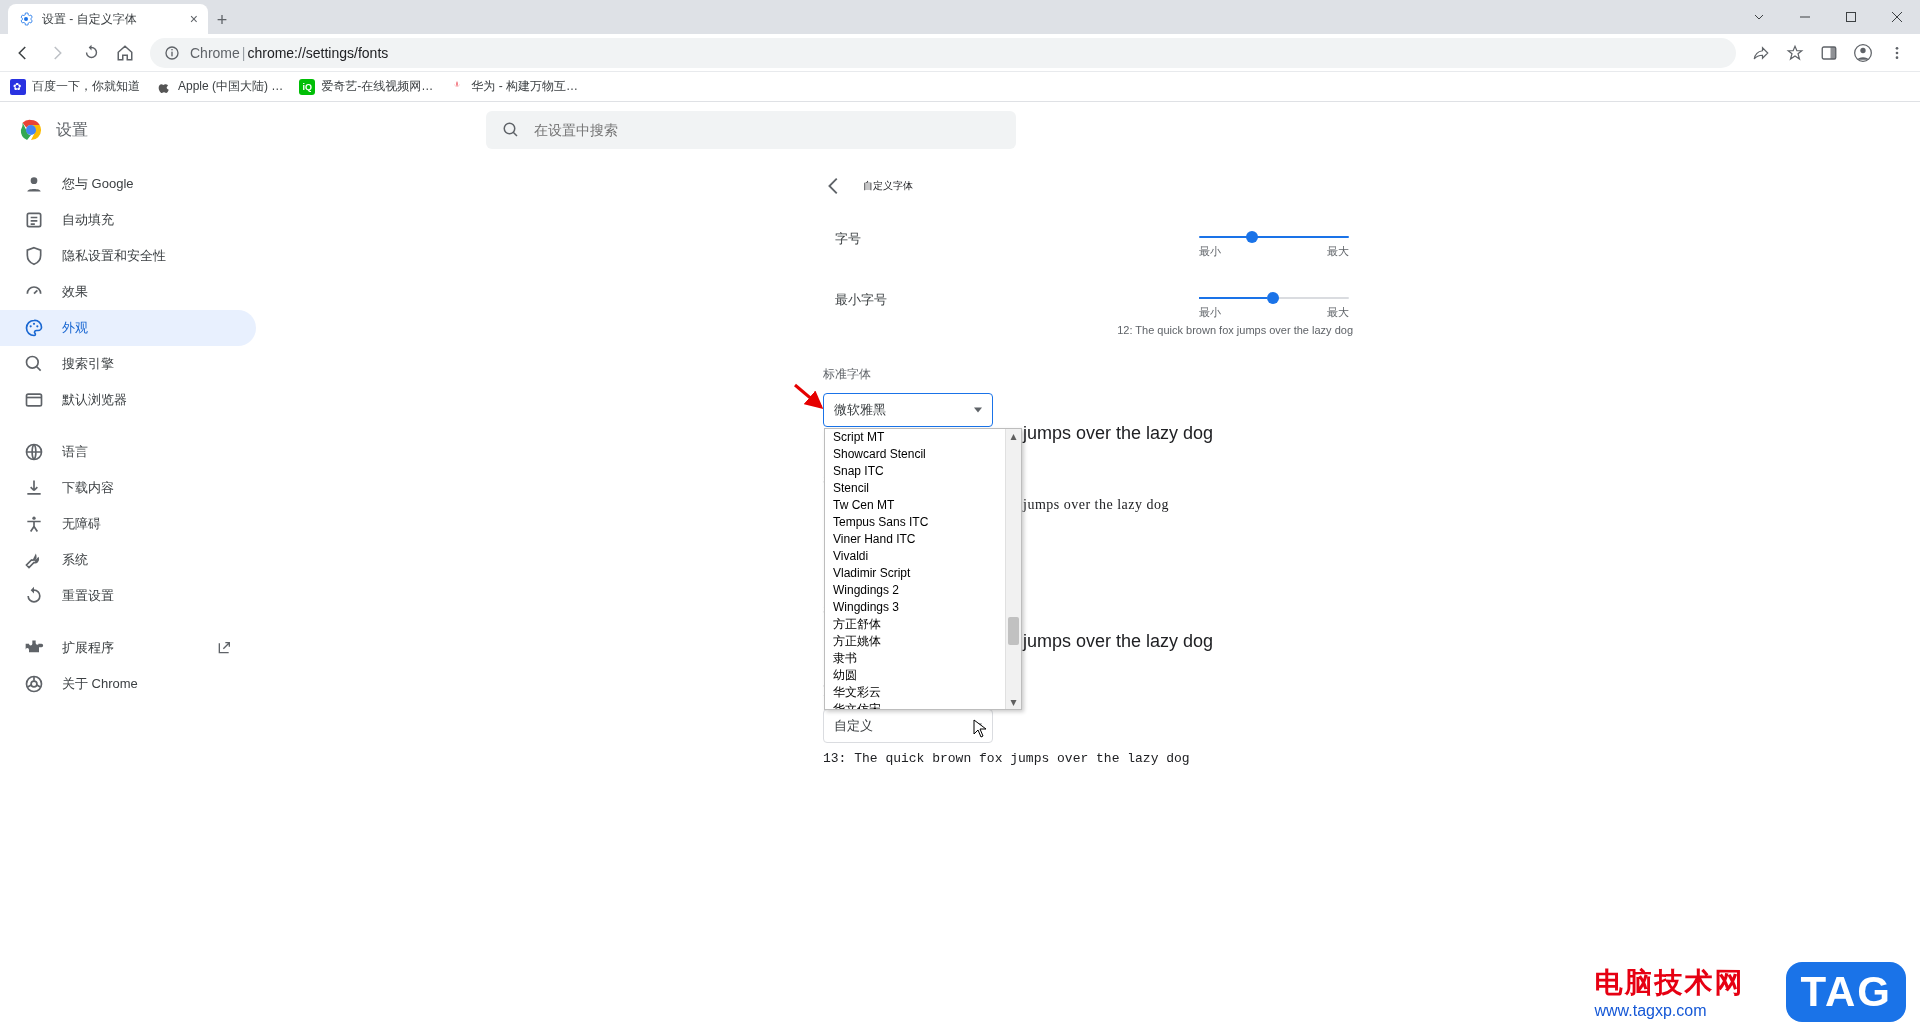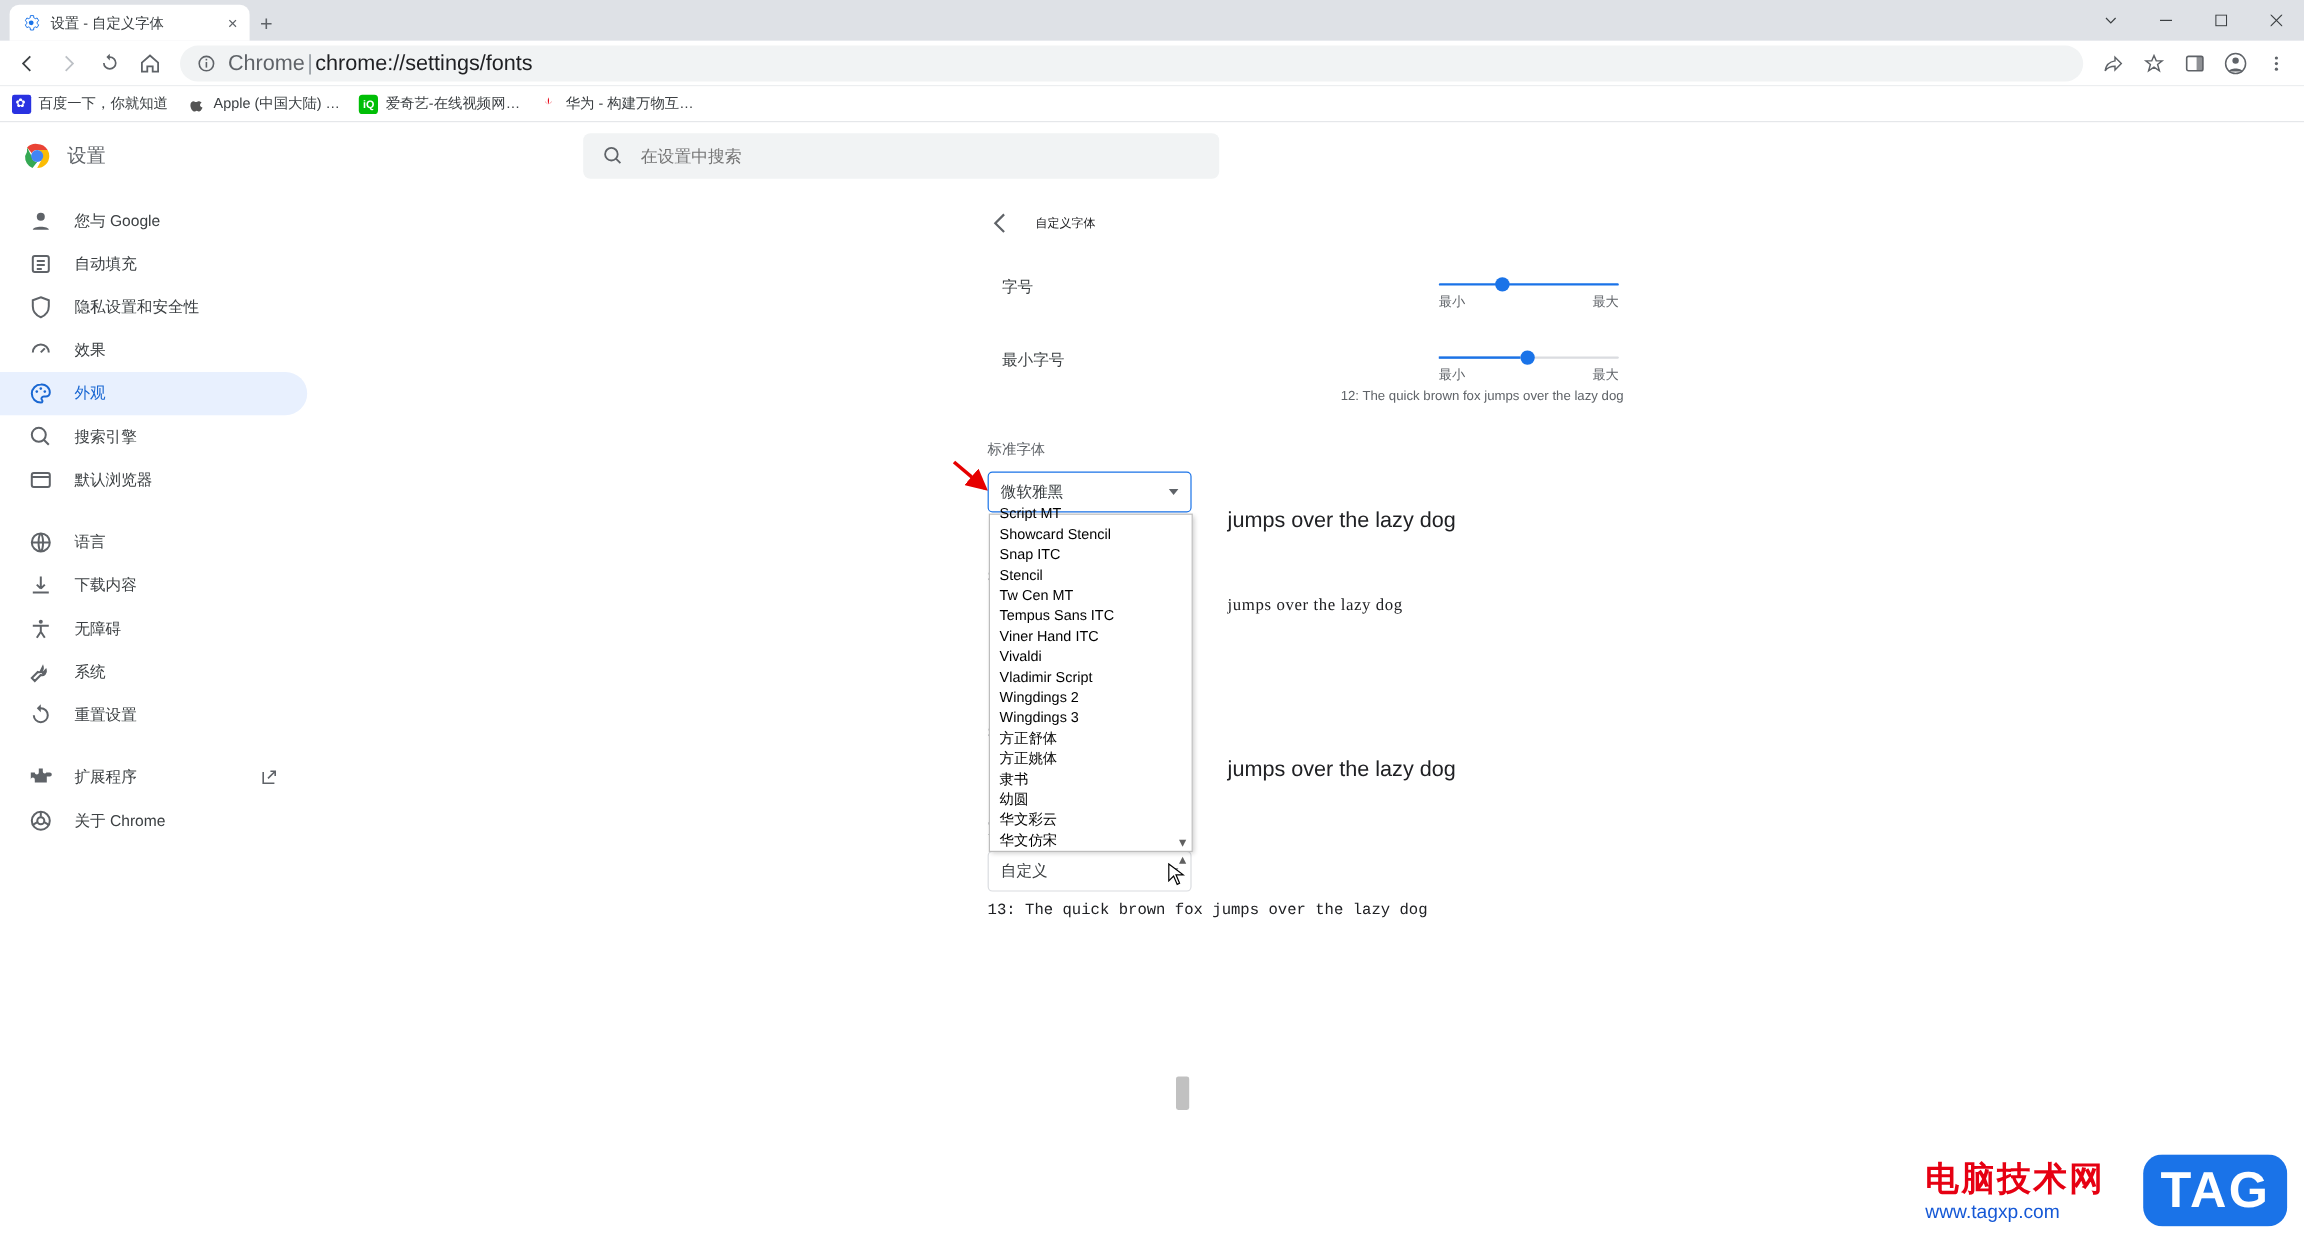--- a/index.html
+++ b/index.html
@@ -12,21 +12,21 @@
 .tab .title { flex:1; white-space:nowrap; overflow:hidden; text-overflow:ellipsis; color:#3c4043; }
 .tab .close { color:#5f6368; font-size:14px; cursor:pointer; }
 .newtab { width:28px; height:28px; display:flex; align-items:center; justify-content:center; color:#5f6368; font-size:18px; cursor:pointer; }
 .win-controls { margin-left:auto; display:flex; }
 .win-controls div { width:46px; height:34px; display:flex; align-items:center; justify-content:center; color:#3c4043; }
 .win-controls svg { width:10px; height:10px; }
 
 .toolbar { height:38px; background:#fff; border-bottom:1px solid #e8eaed; display:flex; align-items:center; padding:0 8px; gap:4px; }
 .toolbtn { width:30px; height:30px; border-radius:50%; display:flex; align-items:center; justify-content:center; color:#5f6368; cursor:pointer;}
 .toolbtn.disabled { color:#bdc1c6; }
-.omnibox { flex:1; height:30px; background:#f1f3f4; border-radius:15px; display:flex; align-items:center; padding:0 14px; margin:0 6px; font-size:18px; color:#202124; }
+.omnibox { flex:1; height:30px; background:#f1f3f4; border-radius:15px; display:flex; align-items:center; padding:0 14px; margin:0 6px; font-size:14px; color:#202124; }
 .omnibox .lockish { width:16px; height:16px; margin-right:10px; color:#5f6368; }
 .omnibox .chrome-label { color:#5f6368; }
 .omnibox .sep { color:#9aa0a6; margin:0 2px; }
 .right-tool-icons { display:flex; gap:4px; }
 
 .bookmarks { height:30px; background:#fff; border-bottom:1px solid #dfe1e5; display:flex; align-items:center; padding:0 10px; gap:16px; font-size:12px; color:#3c4043; }
 .bookmark { display:flex; align-items:center; gap:6px; cursor:pointer; }
 .bk-ico { width:16px; height:16px; border-radius:3px; flex:none; }
 
 
@@ -62,38 +62,38 @@
 .slider-track .fill { position:absolute; left:0; top:0; bottom:0; background:#1a73e8; }
 .slider-knob { position:absolute; top:-5px; width:12px; height:12px; border-radius:50%; background:#1a73e8; }
 .slider-minmax { display:flex; justify-content:space-between; font-size:11px; color:#5f6368; margin-top:6px; }
 .preview-line { text-align:right; font-size:11px; color:#5f6368; margin-top:4px; }
 
 .field-label { font-size:12px; color:#5f6368; margin-top:22px; margin-bottom:10px; }
 .select { position:relative; width:170px; height:34px; border:1px solid #1a73e8; border-radius:4px; display:flex; align-items:center; padding:0 10px; font-size:13px; color:#3c4043; cursor:pointer; background:#fff; }
 .select.plain { border-color:#dadce0; }
 .select .caret { position:absolute; right:10px; top:50%; transform:translateY(-50%); border-left:4px solid transparent; border-right:4px solid transparent; border-top:5px solid #5f6368; }
 
-.dropdown { position:absolute; left:0; top:34px; width:170px; max-height:282px; background:#fff; border:1px solid #bdbdbd; box-shadow:2px 2px 4px rgba(0,0,0,0.2); font-size:12px; z-index:50; display:flex;align-items:flex-end;}
+.dropdown { position:absolute; left:0; top:34px; width:198px; max-height:282px; background:#fff; border:1px solid #bdbdbd; box-shadow:2px 2px 4px rgba(0,0,0,0.2); font-size:12px; z-index:50; display:flex;}
 .dd-list { flex:1; overflow:hidden; }
 .dd-item { padding:1px 8px; white-space:nowrap; cursor:pointer; color:#000; line-height:15px;}
 .dd-scroll { width:16px; background:#f1f1f1; position:relative; border-left:1px solid #e0e0e0;}
 .dd-scroll .thumb { position:absolute; left:2px; right:2px; height:28px; background:#c1c1c1; border-radius:2px; top:188px;}
 .dd-scroll .arrow { position:absolute; left:0; right:0; height:14px; display:flex; align-items:center; justify-content:center; color:#606060;}
 .dd-scroll .arrow.up { top:0; } .dd-scroll .arrow.down { bottom:0; }
 
 .red-arrow { position:absolute; left:-32px; top:-12px; pointer-events:none; }
 .cursor-fake { position:absolute; left:148px; top:290px; pointer-events:none; z-index:60;}
 
 .sample-big { font-size:18px; color:#202124; margin:14px 0 6px; }
 .sample-serif { font-family:"SimSun","Songti SC",serif; font-size:14px; margin:8px 0; letter-spacing:0.5px;}
 .sample-mono { font-family:"Courier New",monospace; font-size:13px; margin:8px 0; color:#202124; }
 .sec-head { font-size:12px; color:#5f6368; margin-top:28px; }
 
 
-.watermark { position:fixed; right:14px; bottom:14px; display:flex; align-items:center; gap:6px; z-index:100; }
+.watermark { position:fixed; right:14px; bottom:14px; display:flex; align-items:center; gap:16px; z-index:100; }
 .wm-text { text-align:left; }
 .wm-text .l1 { color:#e60012; font-size:28px; font-weight:700; letter-spacing:2px; }
 .wm-text .l2 { color:#1558d6; font-size:16px; font-weight:500; }
 .wm-tag { background:#1a73e8; color:#fff; font-size:42px; font-weight:700; border-radius:16px; padding:6px 14px; letter-spacing:2px;margin-left:26px;}
 
 svg { display:block; }
 </style>
 </head>
 <body>
 

